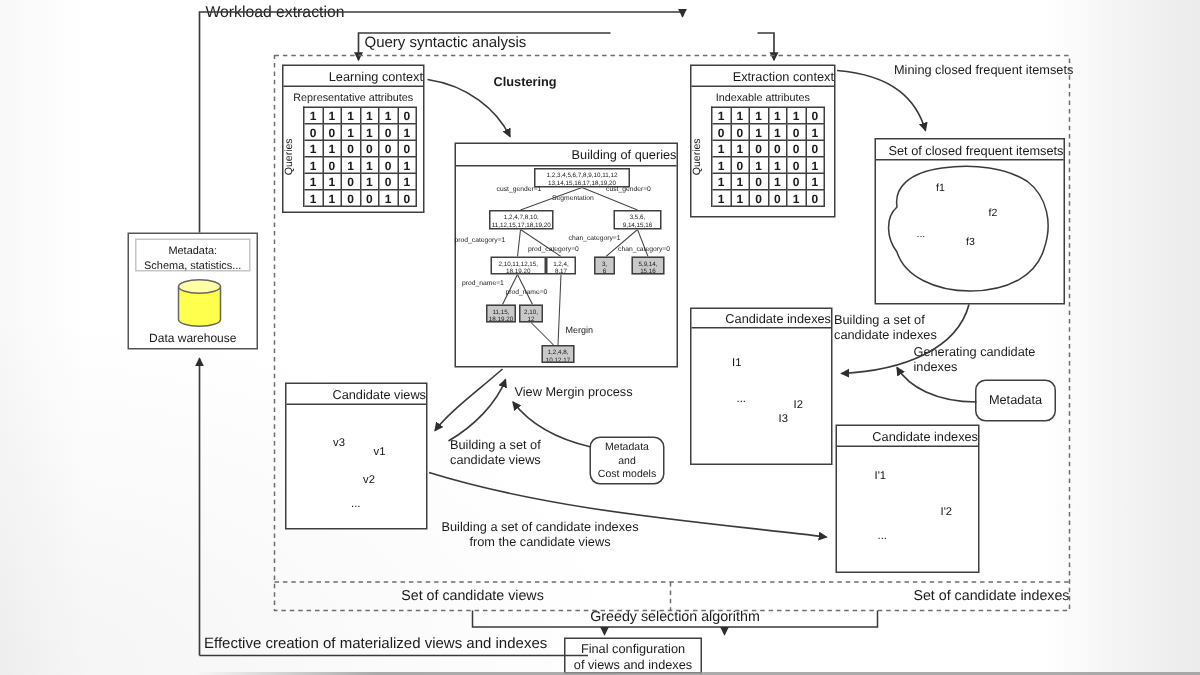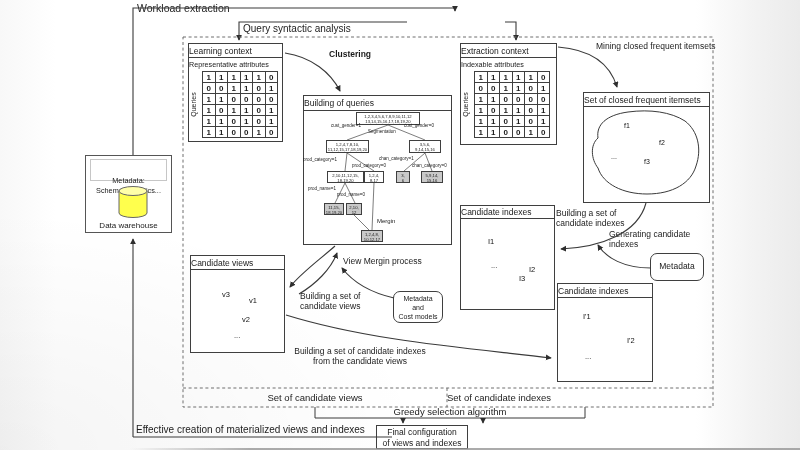--- a/index.html
+++ b/index.html
@@ -5,24 +5,24 @@
   html,body{margin:0;padding:0;background:#fff;}
   .stage{
     position:relative;width:800px;height:450px;overflow:hidden;
     font-family:"Liberation Sans",sans-serif;color:#1a1a1a;
     background:
       radial-gradient(ellipse at 0% 100%, rgba(0,0,0,0.045), transparent 38%),
       linear-gradient(90deg,#f8f8f8 0,#ffffff 7%,#ffffff 87%,#f3f3f3 94%,#ebebeb 100%);
   }
   .lbl{position:absolute;white-space:nowrap;color:#1c1c1c;}
   .box{position:absolute;background:#fff;border:1.2px solid #3f3f3f;box-sizing:border-box;z-index:10;}
-  .box-header{border-bottom:1px solid #3f3f3f;text-align:left;font-size:8.5px;height:14px;line-height:14px;box-sizing:border-box;overflow:hidden;}
+  .box-header{border-bottom:1px solid #3f3f3f;text-align:right;font-size:8.5px;height:14px;line-height:14px;box-sizing:border-box;overflow:hidden;}
   .rounded{border-radius:7px;z-index:10;}
   .item{position:absolute;font-size:7.5px;color:#111;z-index:12;white-space:nowrap;}
-  .attr-title{position:absolute;top:16px;left:0;right:0;font-size:7.2px;}
+  .attr-title{position:absolute;top:16px;left:0;right:0;text-align:center;font-size:7.2px;}
   .mwrap{position:absolute;top:27px;left:13px;border-left:1px solid #3f3f3f;border-top:1px solid #3f3f3f;display:grid;grid-template-columns:repeat(6,12.5px);background:#fff;}
   .mcell{width:12.5px;height:11px;border-right:1px solid #3f3f3f;border-bottom:1px solid #3f3f3f;font-size:8px;font-weight:700;text-align:center;line-height:11px;box-sizing:border-box;}
   .qlabel{position:absolute;left:-15px;top:56px;width:40px;height:9px;transform:rotate(-90deg);font-size:7px;text-align:center;}
   .tnode{position:absolute;background:#fff;border:0.9px solid #3f3f3f;font-size:4.2px;line-height:5.2px;text-align:center;box-sizing:border-box;z-index:30;padding-top:1px;overflow:hidden;}
   .tnode.gray{background:#c9c9c9;}
   .tlabel{position:absolute;font-size:4.5px;color:#222;white-space:nowrap;z-index:30;}
   svg.connectors{position:absolute;left:0;top:0;z-index:20;pointer-events:none;}
   .bottom-edge{position:absolute;left:130px;right:0;bottom:0;height:2px;z-index:40;
     background:linear-gradient(90deg,rgba(150,150,150,0),rgba(150,150,150,.8) 18%,rgba(150,150,150,.8));}
 </style>
@@ -266,21 +266,21 @@
 
   <div class="box rounded" style="left:393px;top:291px;width:50px;height:32px;border-width:1.3px;">
     <div style="text-align:center;font-size:7px;line-height:9px;padding-top:2px;">
       <div>Metadata</div>
       <div>and</div>
       <div>Cost models</div>
     </div>
   </div>
 
   <div class="box" style="left:85px;top:155px;width:87px;height:78px;border-color:#555;">
-    <div style="position:absolute;left:4px;top:3px;right:4px;height:22px;border:0.8px solid #c6c6c6;text-align:center;font-size:7.3px;line-height:9.5px;padding-top:16px;box-sizing:border-box;">
+    <div style="position:absolute;left:4px;top:3px;right:4px;height:22px;border:0.8px solid #c6c6c6;text-align:center;font-size:7.3px;line-height:9.5px;padding-top:2px;box-sizing:border-box;">
       <div>Metadata:</div>
       <div>Schema, statistics...</div>
     </div>
     <div style="position:absolute;left:0;right:0;bottom:2px;text-align:center;font-size:8px;">Data warehouse</div>
   </div>
 
   <div class="lbl" style="left:556px;top:208px;font-size:8.5px;line-height:10px;">
     <div>Building a set of</div>
       <div>candidate indexes</div>
   </div>
@@ -292,21 +292,21 @@
     <div>Building a set of</div>
       <div>candidate views</div>
   </div>
   <div class="lbl" style="left:343px;top:256px;font-size:8.5px;">View Mergin process</div>
   <div class="lbl" style="left:183px;top:392px;width:264px;text-align:center;font-size:9.5px;">Set of candidate views</div>
 
   <div class="lbl" style="left:290px;top:346px;width:140px;font-size:8.5px;line-height:10px;text-align:center;white-space:normal;">
     <div>Building a set of candidate indexes</div>
       <div>from the candidate views</div>
   </div>
-  <div class="lbl" style="left:447px;top:392px;width:266px;text-align:left;font-size:9.5px;">Set of candidate indexes</div>
+  <div class="lbl" style="left:447px;top:392px;width:266px;text-align:right;font-size:9.5px;">Set of candidate indexes</div>
   <div class="lbl" style="left:360px;top:406px;width:180px;text-align:center;font-size:9.5px;">Greedy selection algorithm</div>
 
   <div class="box" style="left:376px;top:425px;width:92px;height:24px;border-width:1.3px;">
     <div style="text-align:center;font-size:8.5px;line-height:10.5px;padding-top:1px;">
       <div>Final configuration</div>
       <div>of views and indexes</div>
     </div>
   </div>
 
   <div class="lbl" style="left:136px;top:424px;font-size:10px;">Effective creation of materialized views and indexes</div>

